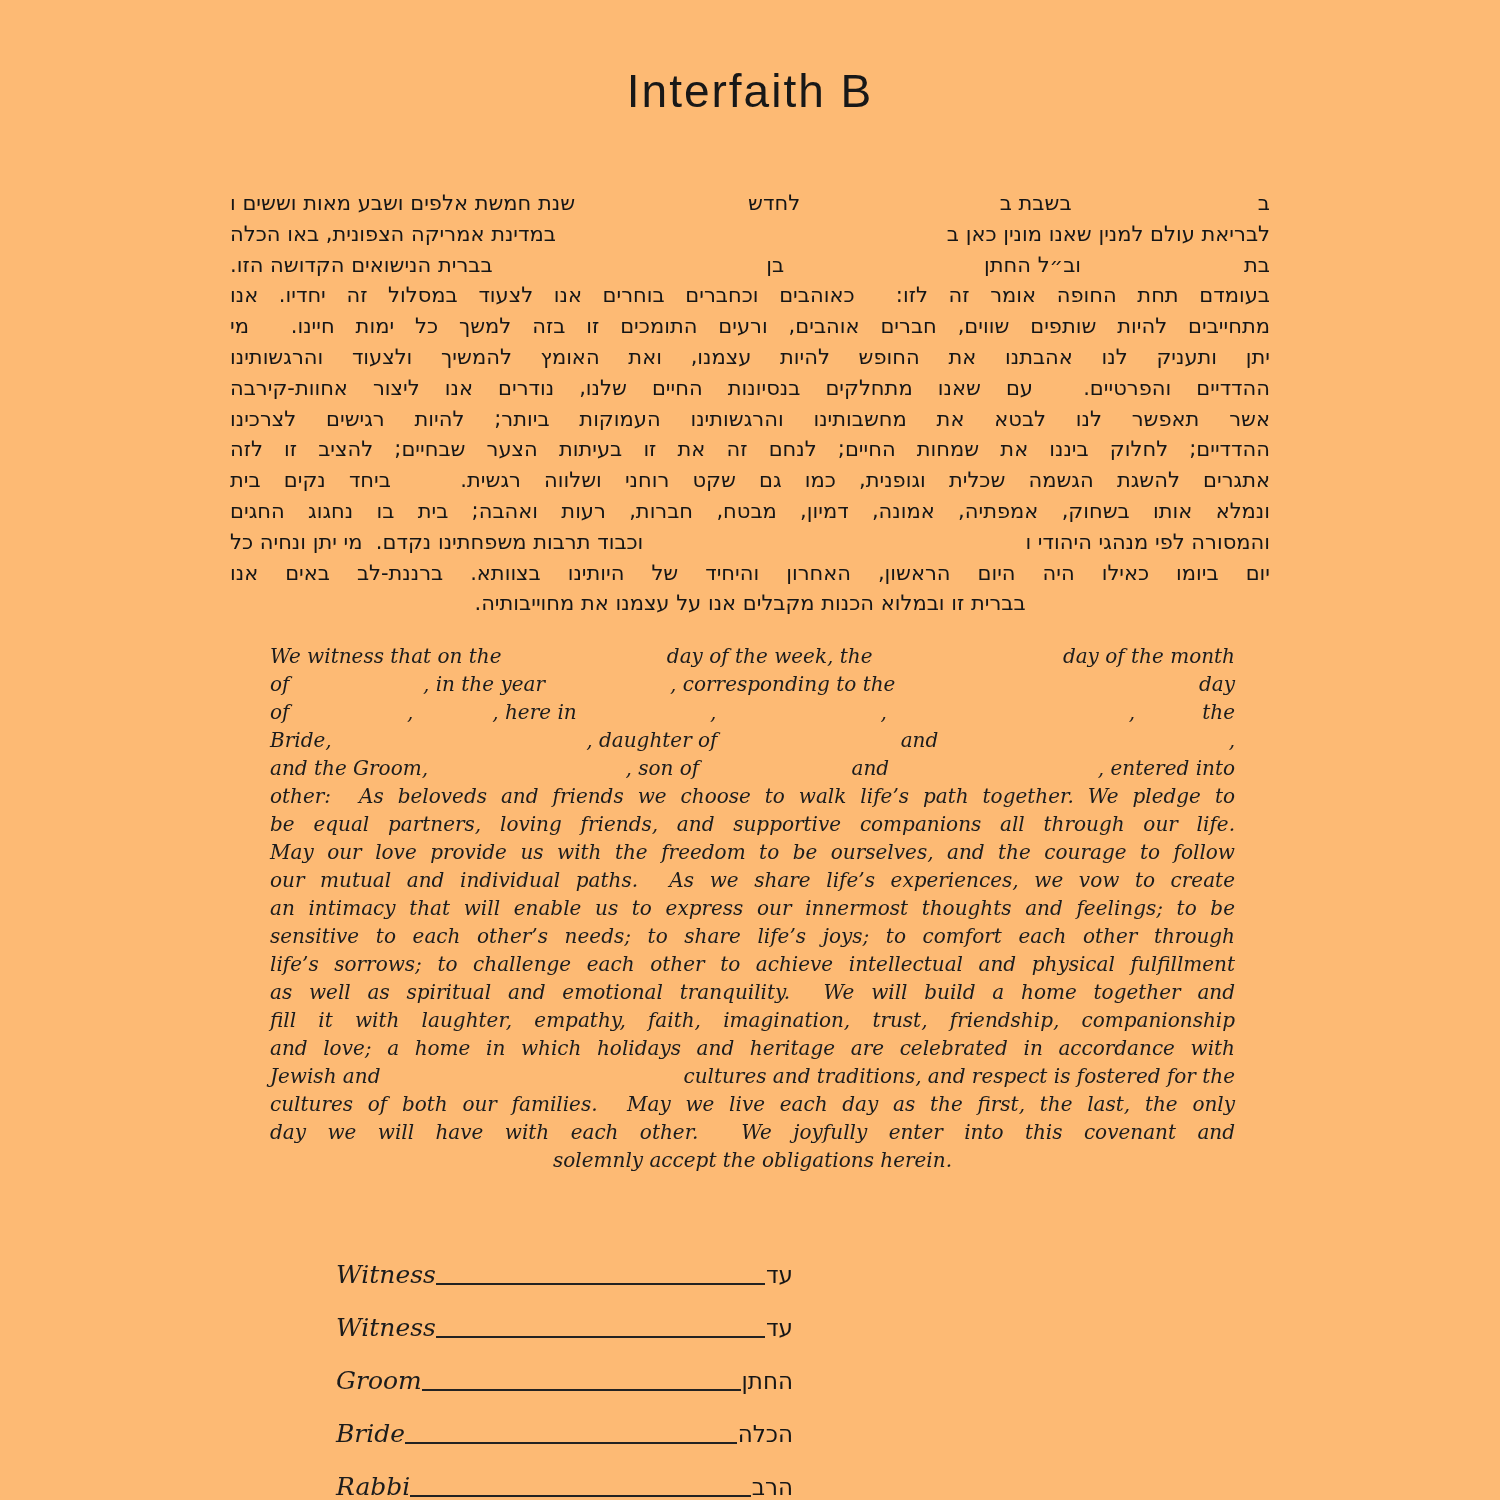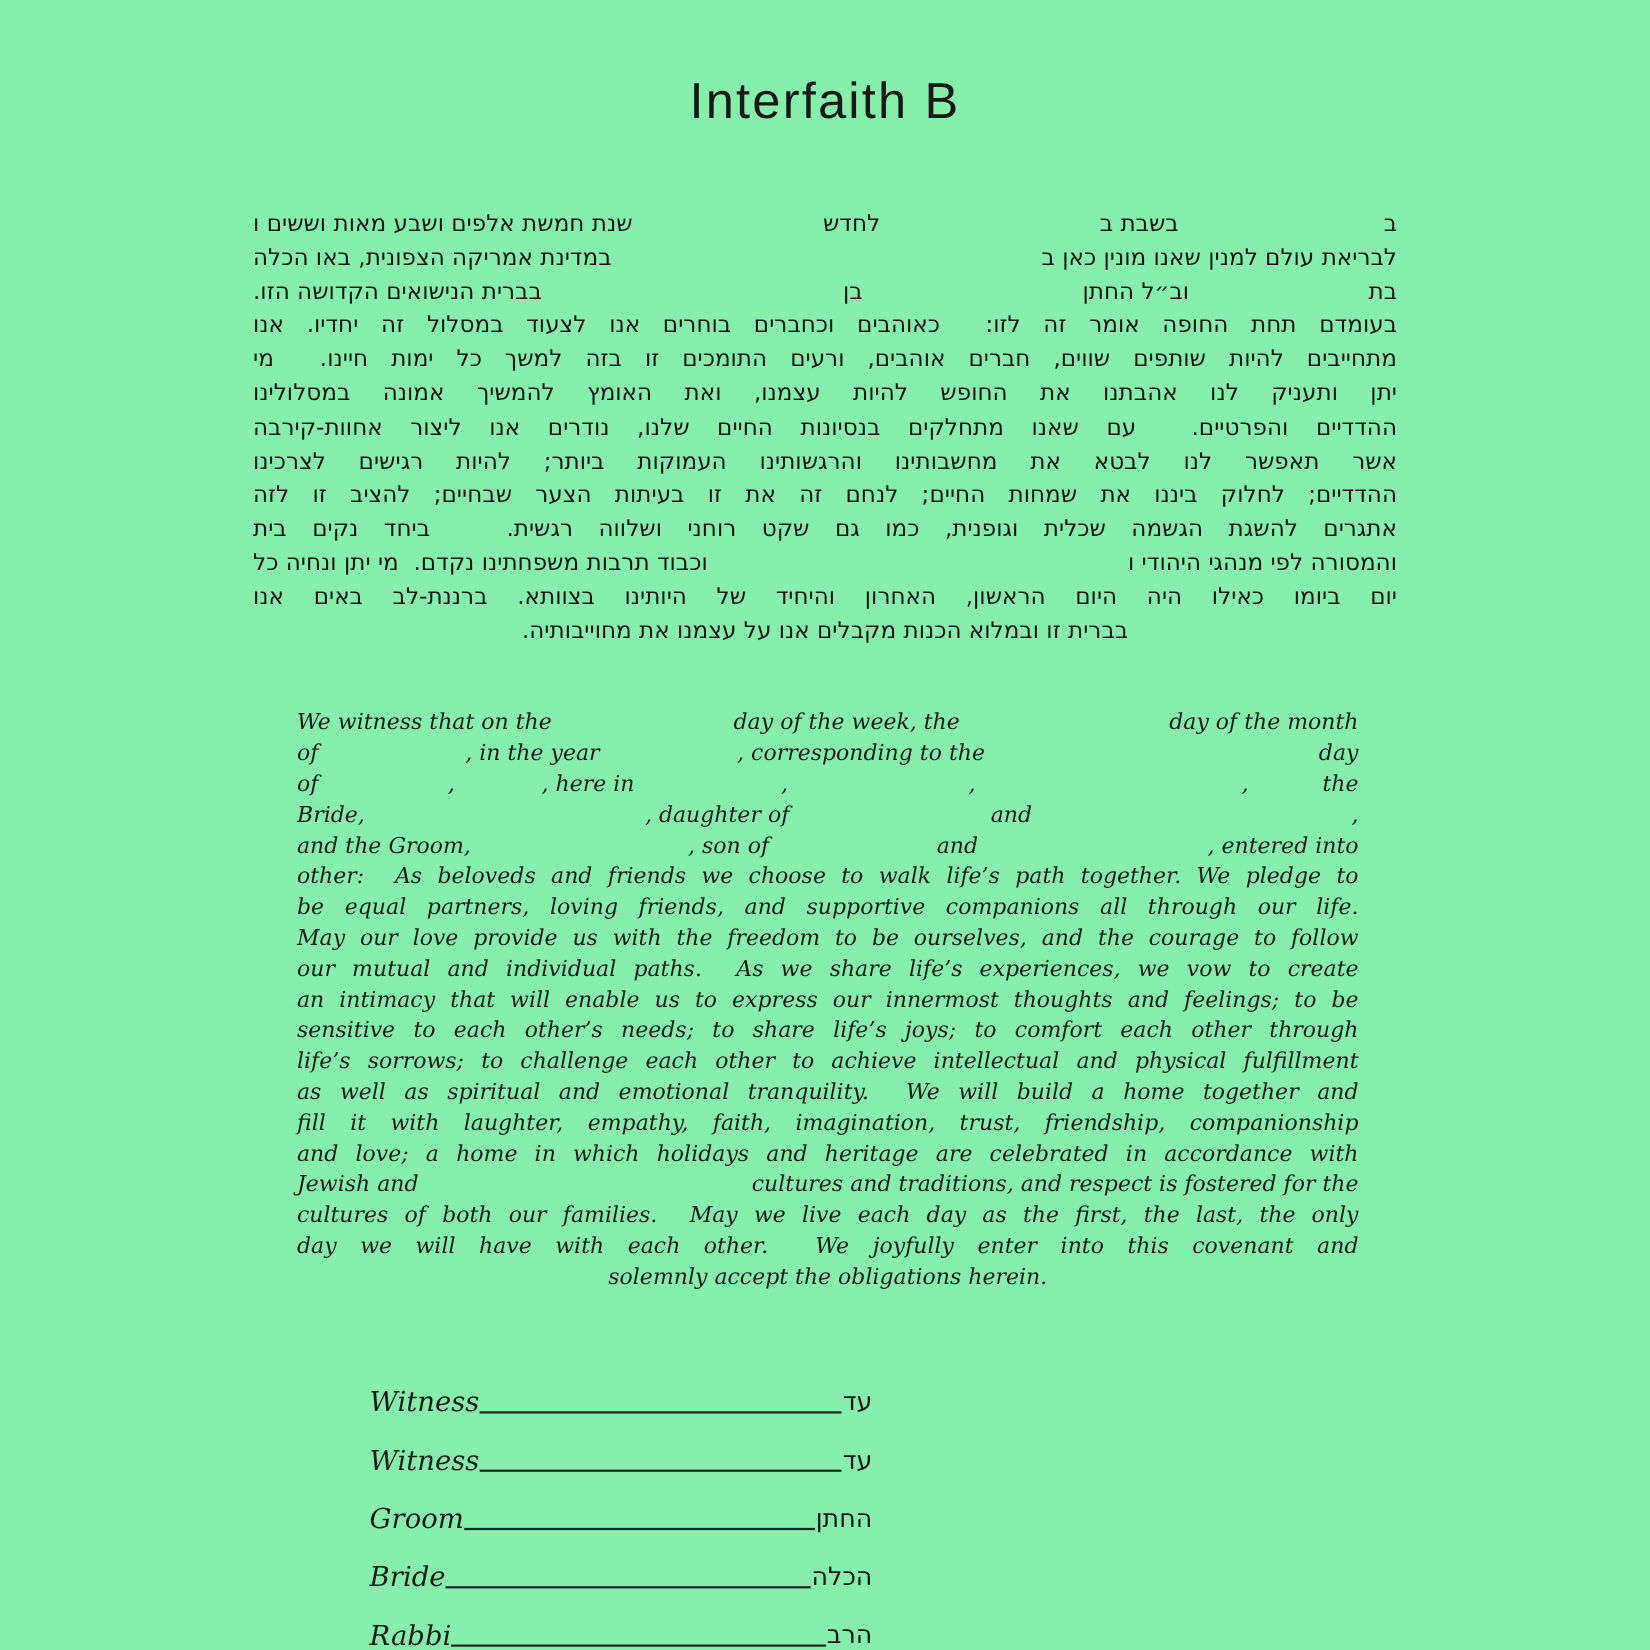--- a/index.html
+++ b/index.html
@@ -1,20 +1,20 @@
 <!DOCTYPE html>
 <html><head>
 <meta charset="utf-8">
 <style>
   html, body { margin: 0; padding: 0; background: #ffffff; }
   .page {
     position: relative;
     width: 1500px;
     height: 1500px;
-    background: #86efac;
+    background: #fdba74;
     color: #1a1a1a;
     overflow: hidden;
   }
   .title {
     position: absolute;
     top: 64px;
     left: 0;
     width: 100%;
     margin: 0;
     text-align: center;
@@ -121,25 +121,26 @@
         <span class="seg">בת</span>
         <span class="blank" style="flex-grow: 1;"></span>
         <span class="seg">וב״ל החתן</span>
         <span class="blank" style="flex-grow: 1.3;"></span>
         <span class="seg">בן</span>
         <span class="blank" style="flex-grow: 1.9;"></span>
         <span class="seg">בברית הנישואים הקדושה הזו.</span>
       </div>
       <div class="line justify">בעומדם תחת החופה אומר זה לזו:&nbsp; כאוהבים וכחברים בוחרים אנו לצעוד במסלול זה יחדיו. אנו</div>
       <div class="line justify">מתחייבים להיות שותפים שווים, חברים אוהבים, ורעים התומכים זו בזה למשך כל ימות חיינו.&nbsp; מי</div>
-      <div class="line justify">יתן ותעניק לנו אהבתנו את החופש להיות עצמנו, ואת האומץ להמשיך אמונה במסלולינו</div>
+      <div class="line justify">יתן ותעניק לנו אהבתנו את החופש להיות עצמנו, ואת האומץ להמשיך ולצעוד והרגשותינו</div>
       <div class="line justify">ההדדיים והפרטיים.&nbsp; עם שאנו מתחלקים בנסיונות החיים שלנו, נודרים אנו ליצור אחוות-קירבה</div>
       <div class="line justify">אשר תאפשר לנו לבטא את מחשבותינו והרגשותינו העמוקות ביותר; להיות רגישים לצרכינו</div>
       <div class="line justify">ההדדיים; לחלוק ביננו את שמחות החיים; לנחם זה את זו בעיתות הצער שבחיים; להציב זו לזה</div>
       <div class="line justify">אתגרים להשגת הגשמה שכלית וגופנית, כמו גם שקט רוחני ושלווה רגשית.&nbsp;&nbsp; ביחד נקים בית</div>
+      <div class="line justify">ונמלא אותו בשחוק, אמפתיה, אמונה, דמיון, מבטח, חברות, רעות ואהבה; בית בו נחגוג החגים</div>
       <div class="line fill">
         <span class="seg">והמסורה לפי מנהגי היהודי ו</span>
         <span class="blank" style="flex-grow: 1;"></span>
         <span class="seg">וכבוד תרבות משפחתינו נקדם.&nbsp; מי יתן ונחיה כל</span>
       </div>
       <div class="line justify">יום ביומו כאילו היה היום הראשון, האחרון והיחיד של היותינו בצוותא. ברננת-לב באים אנו</div>
       <div class="line center">בברית זו ובמלוא הכנות מקבלים אנו על עצמנו את מחוייבותיה.</div>
     </div>
   <div class="english" id="english-block">
       <div class="line fill">

